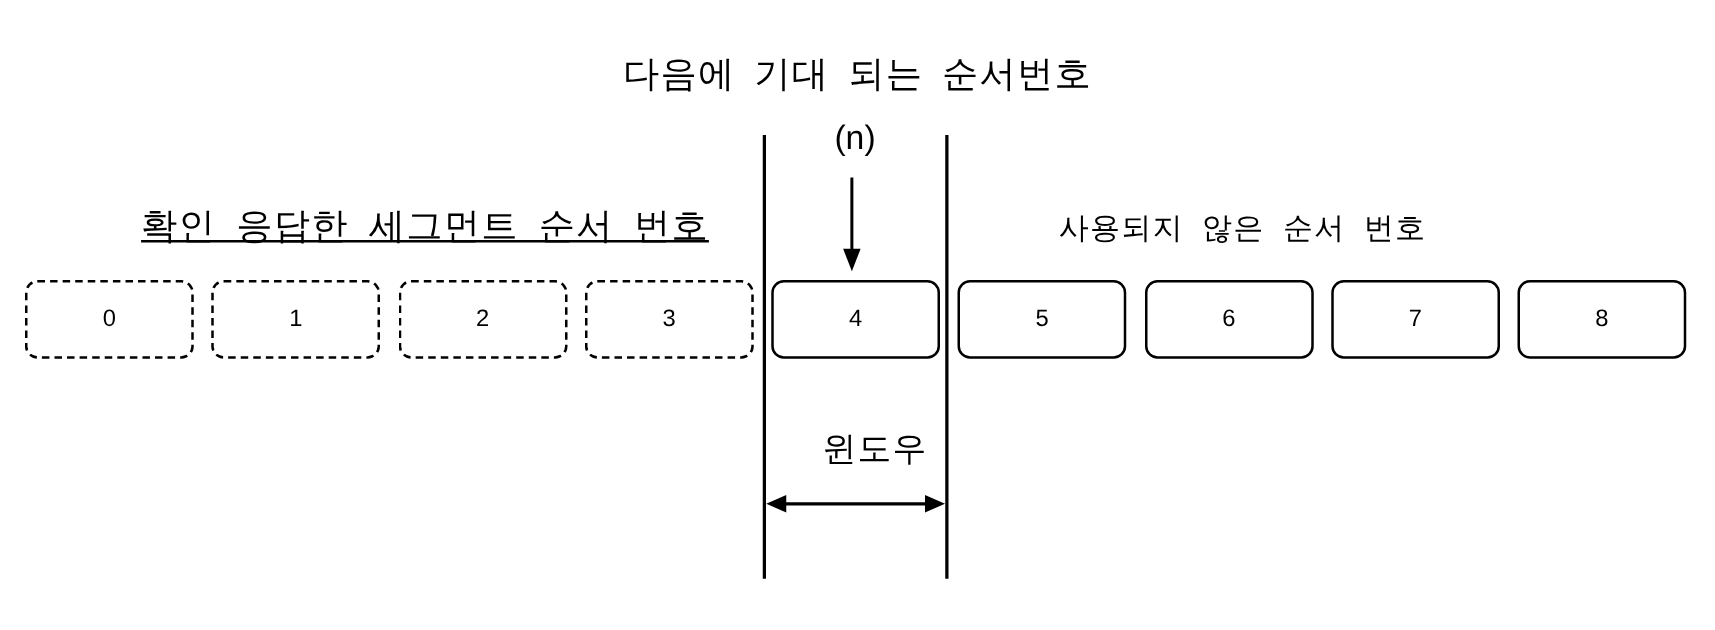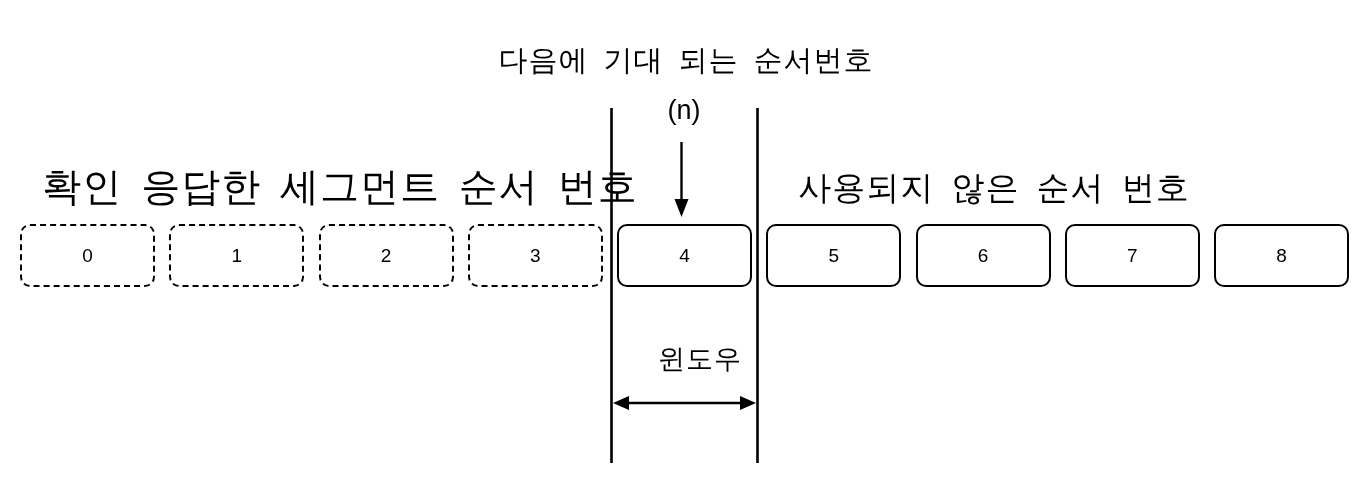--- a/index.html
+++ b/index.html
@@ -33,29 +33,30 @@
   .pointer-label {
     top: 95px;
     left: 611px;
     width: 146px;
     font-size: 27px;
   }
   .left-label {
     top: 165px;
     left: 0;
     width: 680px;
-    font-size: 39px;
+    font-size: 29px;
     letter-spacing: 1px;
     word-spacing: 7px;
+    text-decoration: underline;
   }
   .right-label {
     top: 169px;
     left: 757px;
     width: 474px;
-    font-size: 33px;
+    font-size: 24px;
     letter-spacing: 1px;
     word-spacing: 7px;
   }
   .window-label {
     top: 344px;
     left: 611px;
     width: 146px;
     font-size: 27px;
     letter-spacing: 1px;
     padding-left: 16px;

